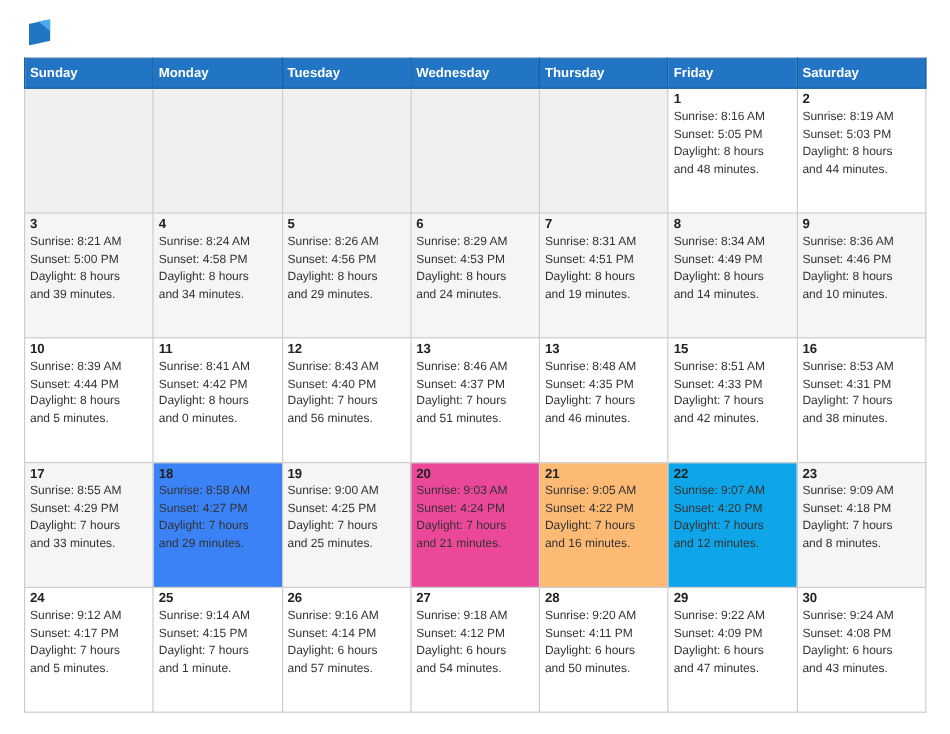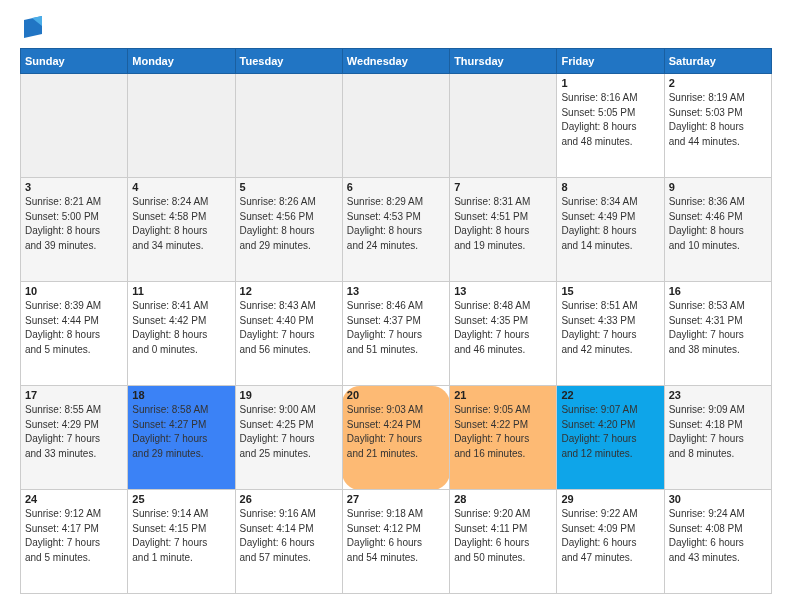--- a/index.html
+++ b/index.html
@@ -218,21 +218,21 @@
             <div class="day-info">Sunrise: 8:55 AM<br>Sunset: 4:29 PM<br>Daylight: 7 hours<br>and 33 minutes.</div>
           </td>
           <td style="background: #3b82f6;">
             <span class="day-num">18</span>
             <div class="day-info">Sunrise: 8:58 AM<br>Sunset: 4:27 PM<br>Daylight: 7 hours<br>and 29 minutes.</div>
           </td>
           <td style="background: rgb(245, 245, 245); margin-left: 36px;">
             <span class="day-num">19</span>
             <div class="day-info">Sunrise: 9:00 AM<br>Sunset: 4:25 PM<br>Daylight: 7 hours<br>and 25 minutes.</div>
           </td>
-          <td style="background: #fdba74; border-radius: 18px;">
+          <td style="background: #ec4899;">
             <span class="day-num">20</span>
             <div class="day-info">Sunrise: 9:03 AM<br>Sunset: 4:24 PM<br>Daylight: 7 hours<br>and 21 minutes.</div>
           </td>
           <td style="background: #fdba74;">
             <span class="day-num">21</span>
             <div class="day-info">Sunrise: 9:05 AM<br>Sunset: 4:22 PM<br>Daylight: 7 hours<br>and 16 minutes.</div>
           </td>
           <td style="background: #0ea5e9;">
             <span class="day-num">22</span>
             <div class="day-info">Sunrise: 9:07 AM<br>Sunset: 4:20 PM<br>Daylight: 7 hours<br>and 12 minutes.</div>

